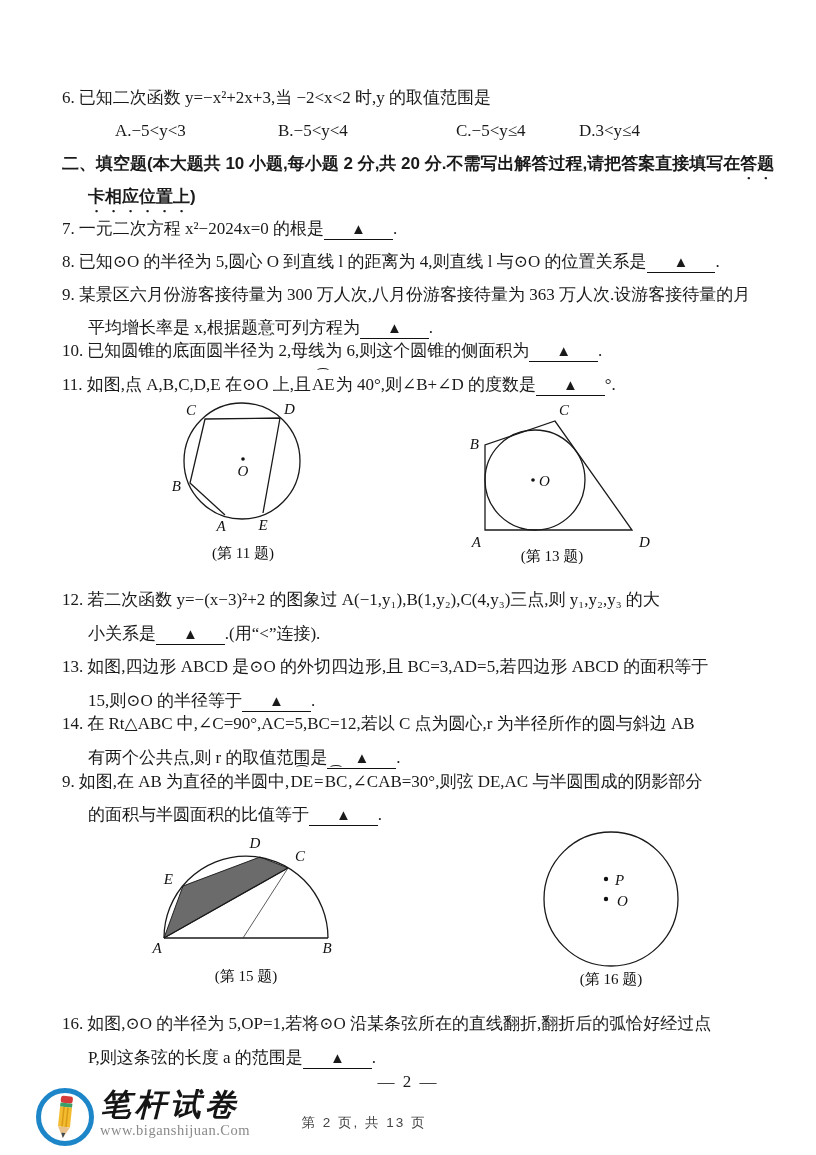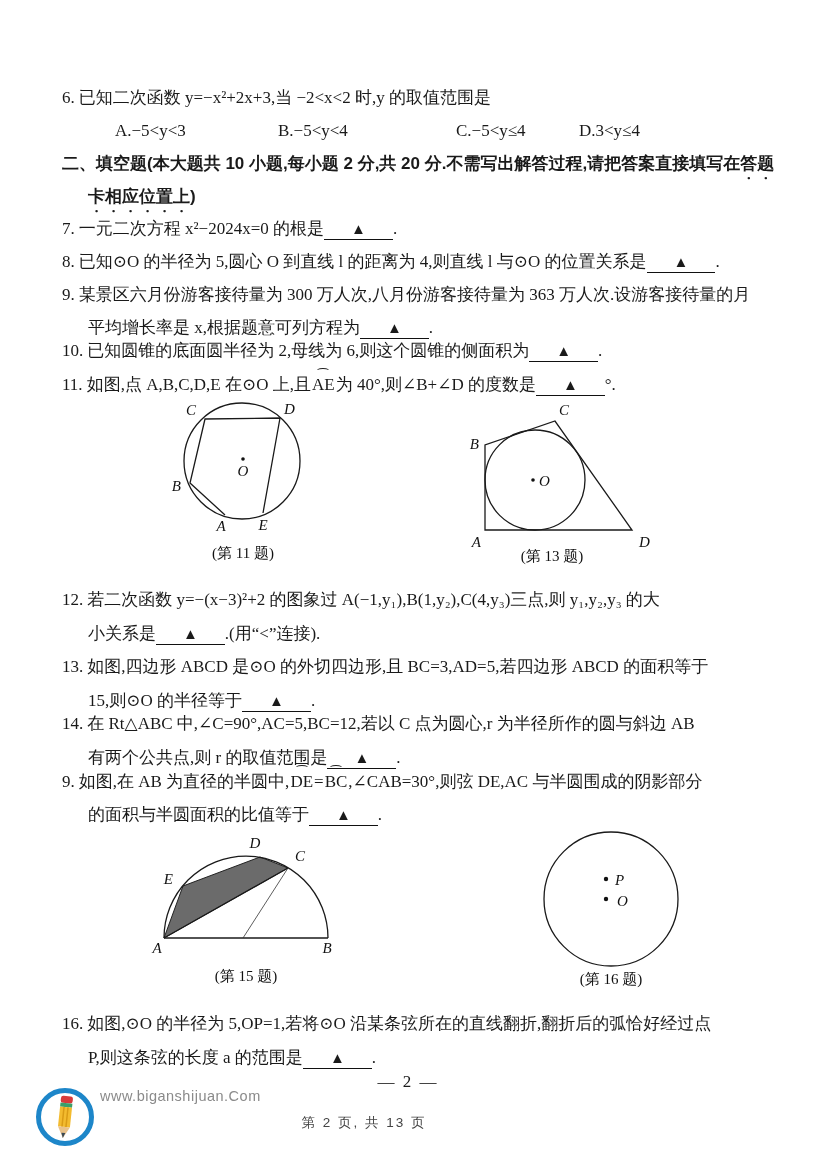--- a/index.html
+++ b/index.html
@@ -75,21 +75,21 @@
     overflow:hidden;
   }
   .logo-textcol { margin-left:6px; }
   .logo-title {
     font-size:31px; font-weight:bold; font-style:italic;
     letter-spacing:4px; color:#151515; line-height:34px;
     font-family:"Liberation Serif","DejaVu Serif",serif;
   }
   .logo-url {
     font-size:14.5px; color:#8a8a8a; letter-spacing:0.5px; line-height:16px;
-    font-family:Liberation Sans, sans-serif;
+    font-family:Liberation Serif, serif;
   }
 </style>
 </head>
 <body>
 
 <div class="line" style="top:86px">
   <span class="qnum">6.</span><span>已知二次函数 y=−x²+2x+3,当 −2&lt;x&lt;2 时,y 的取值范围是</span>
 </div>
 <div class="line options" style="top:119px">
   <span class="opt opt-a">A.−5&lt;y&lt;3</span>
@@ -221,17 +221,18 @@
         <rect x="9" y="9" width="12" height="4" fill="#3aa06a"></rect>
         <rect x="9" y="13" width="12" height="20" fill="#f3bb2f"></rect>
         <line x1="13" y1="13" x2="13" y2="33" stroke="#d99b16" stroke-width="1.5"></line>
         <line x1="17" y1="13" x2="17" y2="33" stroke="#d99b16" stroke-width="1.5"></line>
         <polygon points="9,33 21,33 15,44" fill="#e9c28b"></polygon>
         <polygon points="13,39 17,39 15,44" fill="#3b4a57"></polygon>
       </g>
     </svg>
   </div>
   <div class="logo-textcol">
+    <div class="logo-title">笔杆试卷</div>
     <div class="logo-url">www.biganshijuan.Com</div>
   </div>
 </div>
 
 <div class="footer-right">第 2 页, 共 13 页</div>
 
 </body></html>

